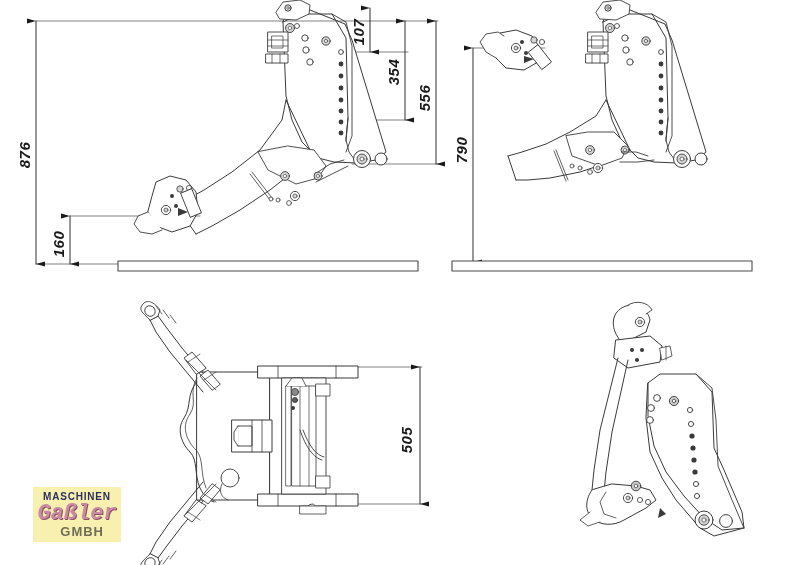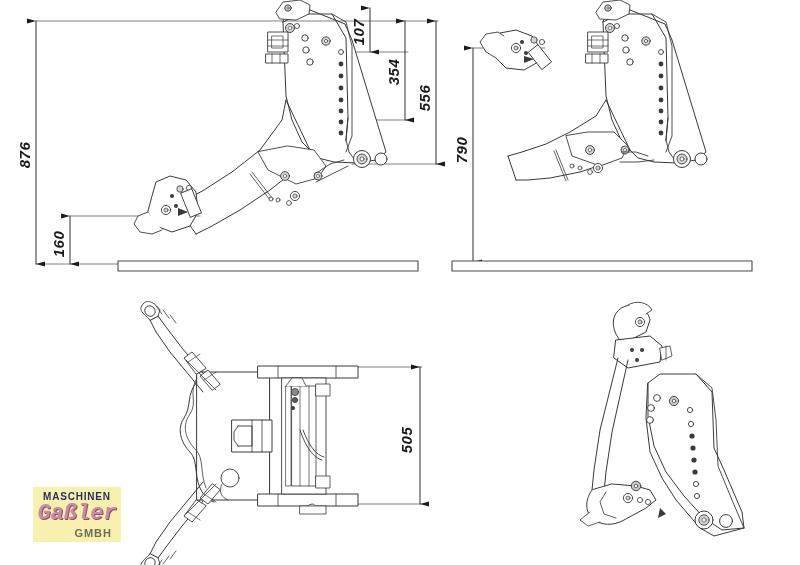--- a/index.html
+++ b/index.html
@@ -65,24 +65,24 @@
     font-size: 22px;
     font-weight: 700;
     font-style: italic;
     color: #c98ba4;
     line-height: 28px;
     text-shadow: 1px 1px 0 #8d4f68;
     white-space: nowrap;
   }
   .logo-gmbh {
     position: absolute;
-    right: 9px;
+    right: 17px;
     bottom: 3px;
     font-family: "Liberation Sans", sans-serif;
-    font-size: 11px;
+    font-size: 13px;
     font-weight: 700;
     letter-spacing: 1px;
     color: #6e6e58;
     margin-left: 36px;
   }
 </style>
 </head>
 <body>
 
 <div id="sheet">

